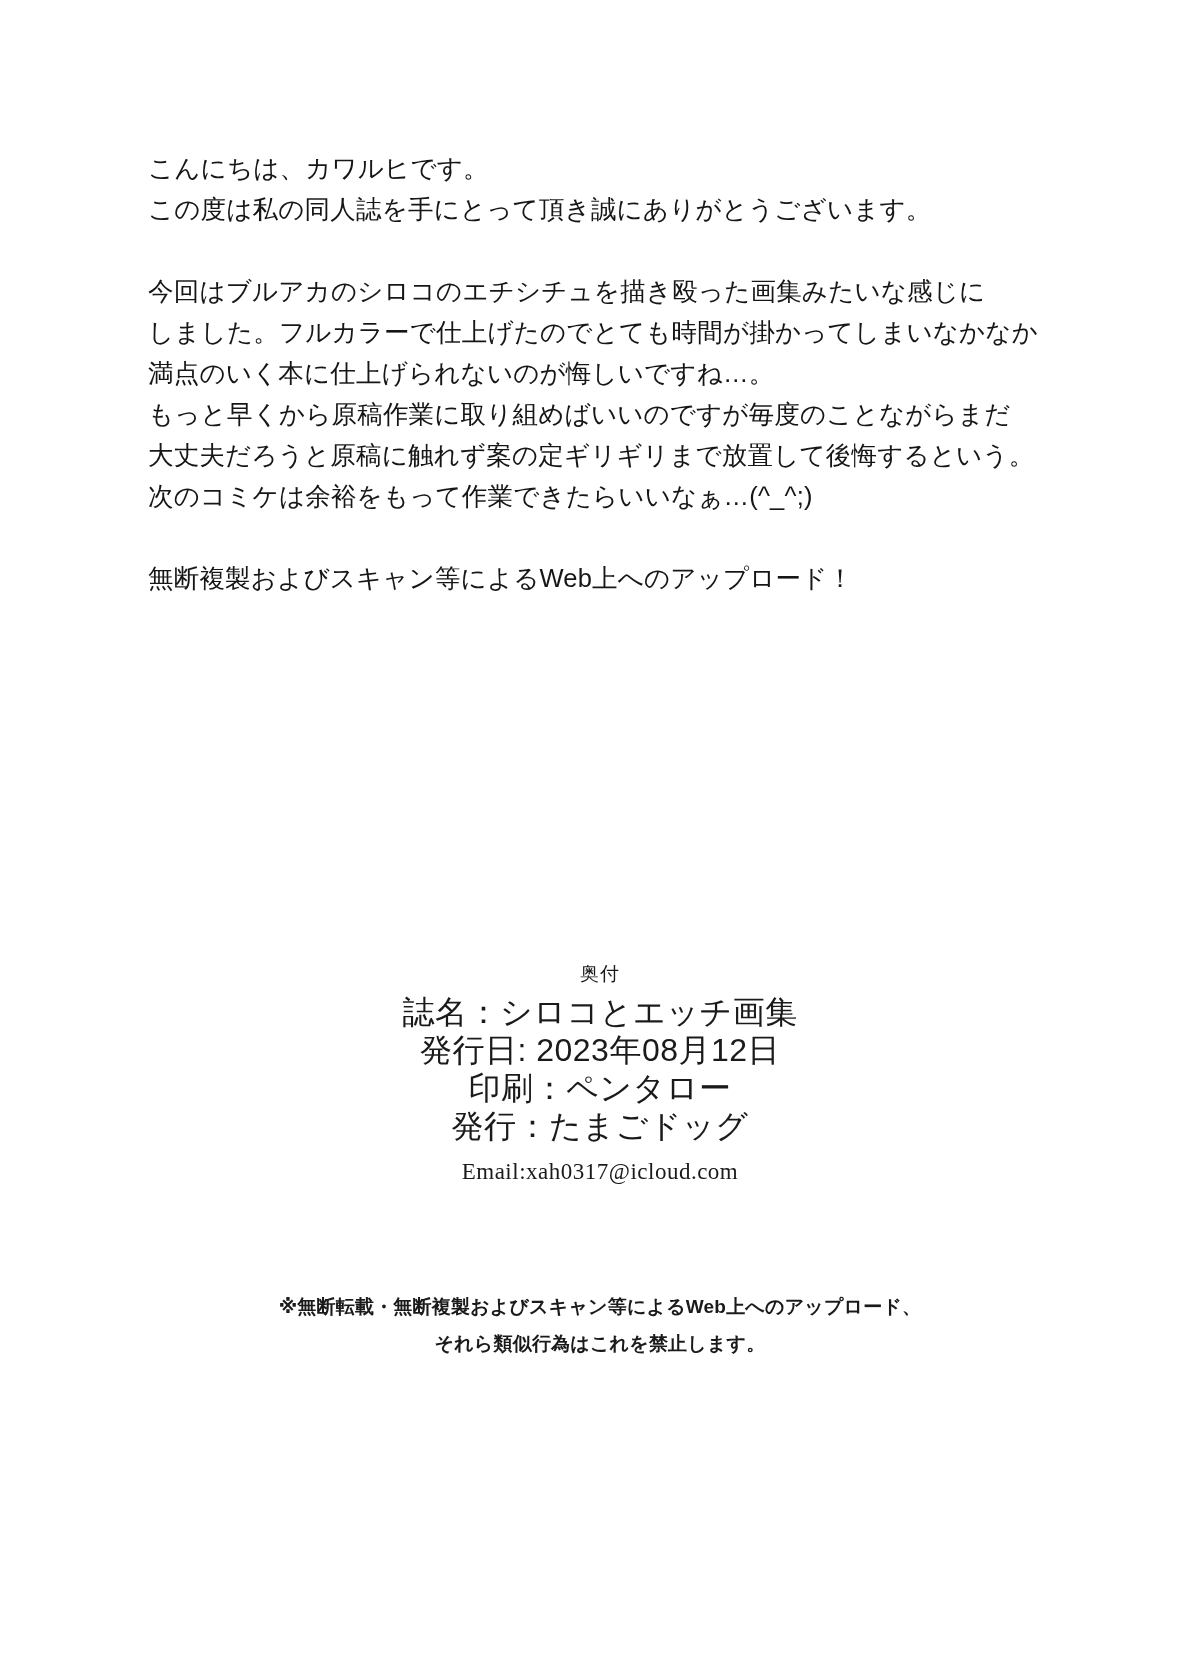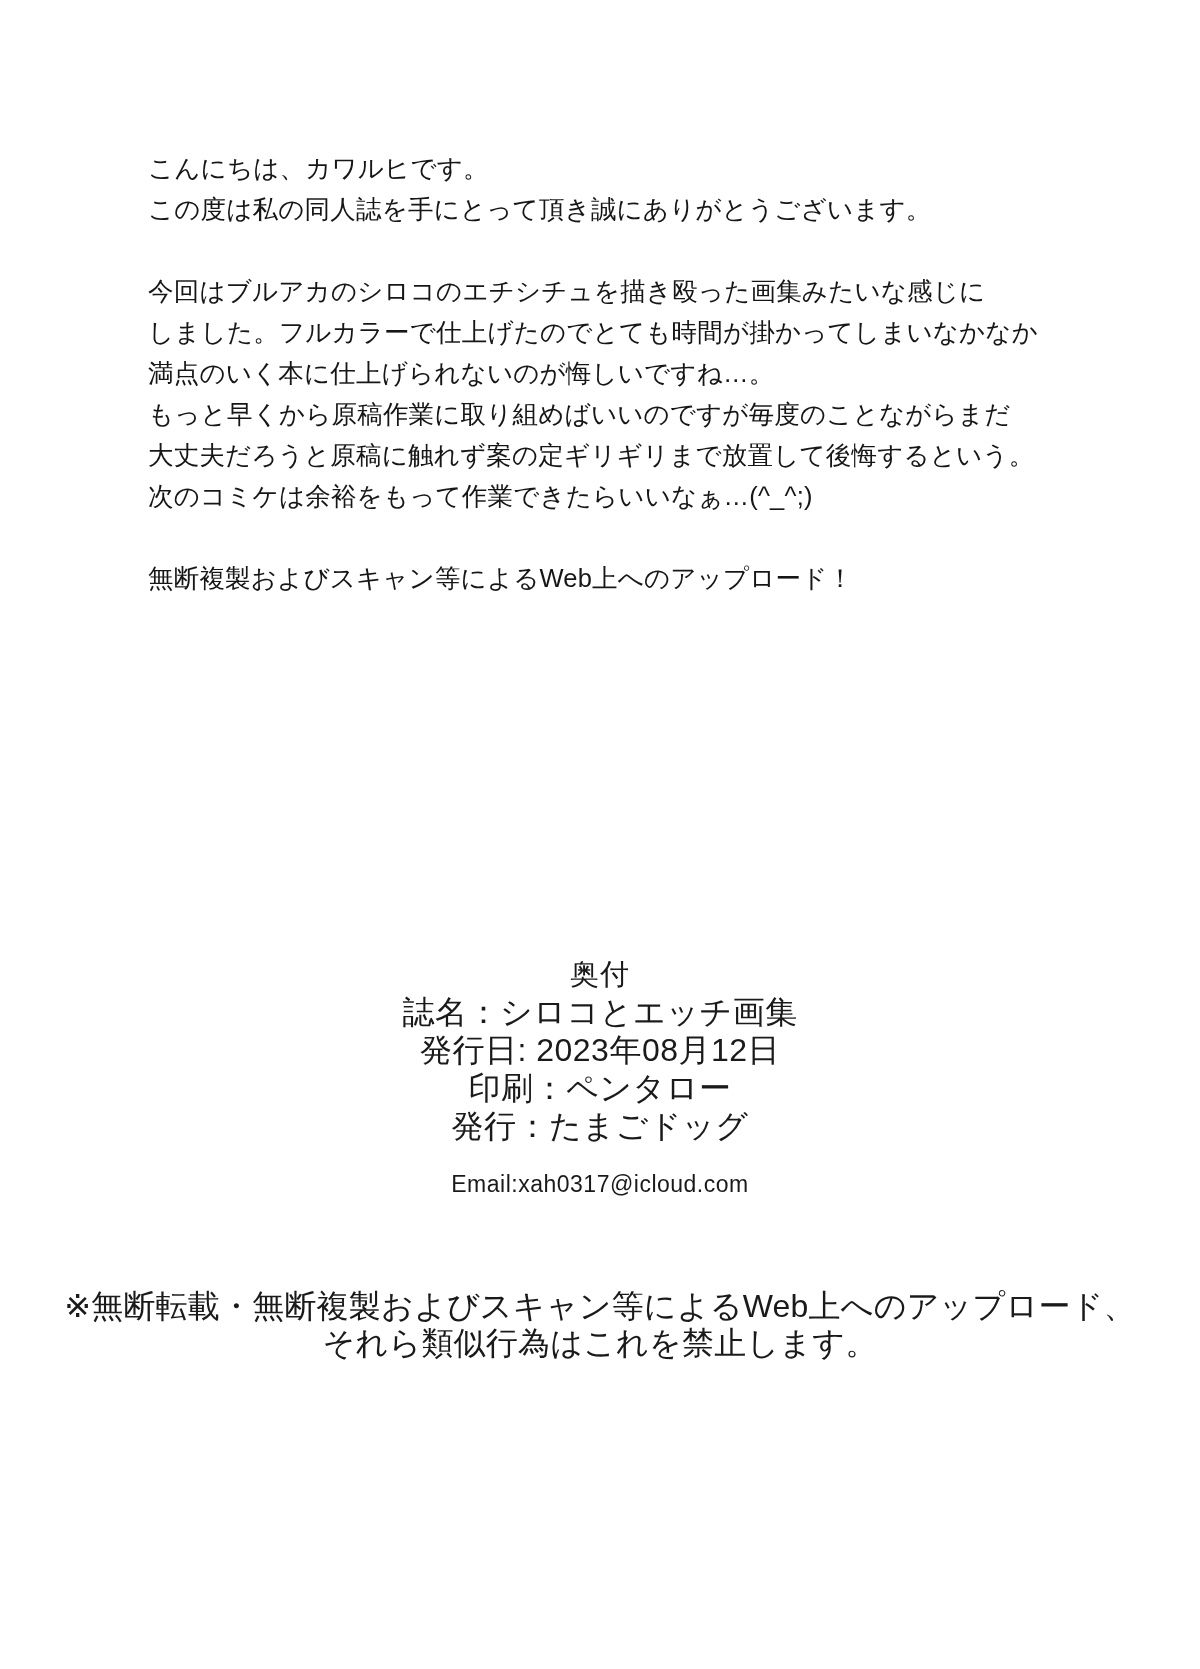--- a/index.html
+++ b/index.html
@@ -36,50 +36,51 @@
 
   
   #colophon {
     position: absolute;
     left: 0;
     top: 955px;
     width: 1200px;
     text-align: center;
   }
   .colophon-title {
-    font-size: 29px;
+    font-size: 19px;
     line-height: 38px;
     letter-spacing: 1px;
   }
   .colophon-line {
     font-size: 32px;
     line-height: 38px;
     letter-spacing: 0.5px;
   }
   .colophon-email {
-    font-family: Liberation Sans, sans-serif;
+    font-family: Liberation Serif, serif;
     font-size: 23px;
     line-height: 38px;
     letter-spacing: 0.5px;
-    margin-top: 20px;
+    margin-top: 8px;
   }
 
   
   #notices {
     position: absolute;
     left: 0;
     top: 1288px;
     width: 1200px;
     text-align: center;
   }
   .notice {
-    font-size: 32px;
+    font-size: 19px;
     line-height: 37px;
     letter-spacing: 0.2px;
     white-space: pre-line;
+    font-weight: bold;
   }
   .notice.second {
     margin-top: 33px;
   }
 </style>
 </head>
 <body>
 
 <div id="afterword">
   <div class="para">こんにちは、カワルヒです。

